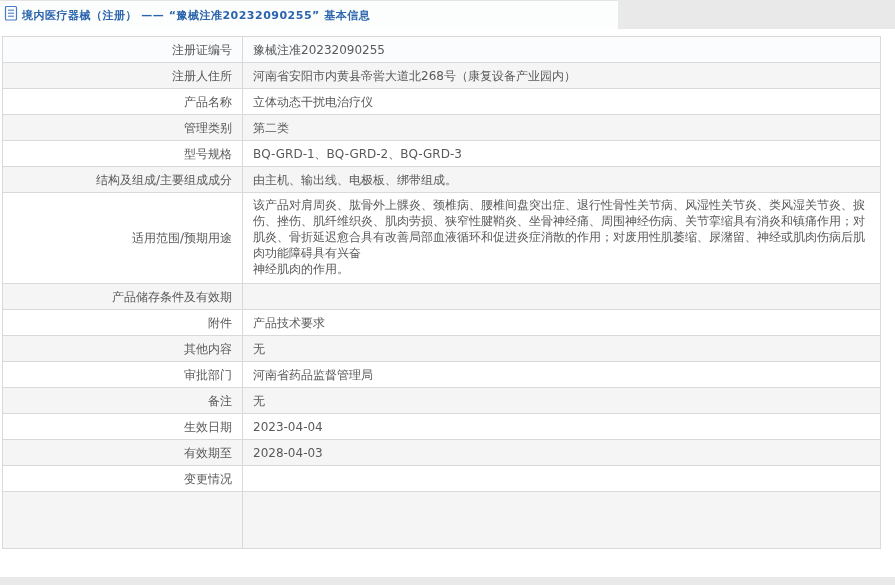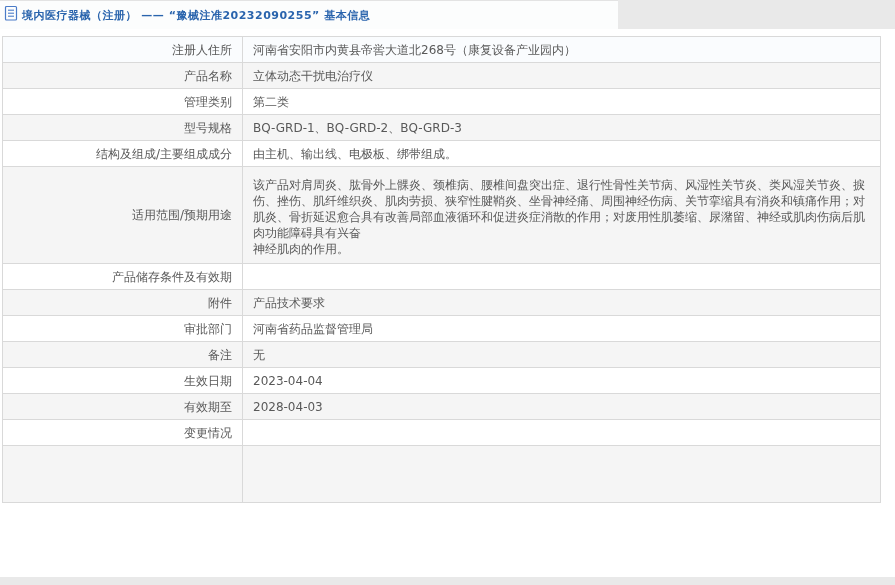--- a/index.html
+++ b/index.html
@@ -35,21 +35,21 @@
     height:26px;
     padding:4px 10px;
     vertical-align:middle;
     line-height:16px;
   }
   table.info tr:nth-child(even) { background:#f5f5f5; }
   table.info tr:nth-child(odd)  { background:#ffffff; }
   table.info tr:first-child     { background:#fafcfe; }
   td.lbl { width:240px; text-align:right; padding-right:13px; color:#595959; }
   td.val { text-align:left; padding-left:14px; white-space:pre-wrap; }
-  tr.tall td.val { padding-top:10px; padding-bottom:6px;font-family:Liberation Serif, serif; }
+  tr.tall td.val { padding-top:4px; padding-bottom:6px;font-family:Liberation Serif, serif; }
 
   
   .bottombar { position:absolute; left:0; bottom:0; width:100%; height:8px; background:#e9e9e9; }
 </style>
 </head>
 <body>
 
 <div class="page">
 
   <div class="topbar">
@@ -66,20 +66,24 @@
     </div>
   </div>
 
   <div class="table-wrap">
     <table class="info">
       <colgroup>
           <col style="width:240px">
           <col>
         </colgroup>
       <tbody>
+        <tr>
+          <td class="lbl">注册证编号</td>
+          <td class="val">豫械注准20232090255</td>
+        </tr>
         <tr>
           <td class="lbl">注册人住所</td>
           <td class="val">河南省安阳市内黄县帝喾大道北268号（康复设备产业园内）</td>
         </tr>
         <tr>
           <td class="lbl">产品名称</td>
           <td class="val">立体动态干扰电治疗仪</td>
         </tr>
         <tr>
           <td class="lbl">管理类别</td>
@@ -98,20 +102,24 @@
           <td class="val">该产品对肩周炎、肱骨外上髁炎、颈椎病、腰椎间盘突出症、退行性骨性关节病、风湿性关节炎、类风湿关节炎、捩伤、挫伤、肌纤维织炎、肌肉劳损、狭窄性腱鞘炎、坐骨神经痛、周围神经伤病、关节挛缩具有消炎和镇痛作用；对肌炎、骨折延迟愈合具有改善局部血液循环和促进炎症消散的作用；对废用性肌萎缩、尿潴留、神经或肌肉伤病后肌肉功能障碍具有兴奋
 神经肌肉的作用。</td>
         </tr>
         <tr>
           <td class="lbl">产品储存条件及有效期</td>
           <td class="val"></td>
         </tr>
         <tr>
           <td class="lbl">附件</td>
           <td class="val">产品技术要求</td>
+        </tr>
+        <tr>
+          <td class="lbl">其他内容</td>
+          <td class="val">无</td>
         </tr>
         <tr>
           <td class="lbl">审批部门</td>
           <td class="val">河南省药品监督管理局</td>
         </tr>
         <tr>
           <td class="lbl">备注</td>
           <td class="val">无</td>
         </tr>
         <tr>

